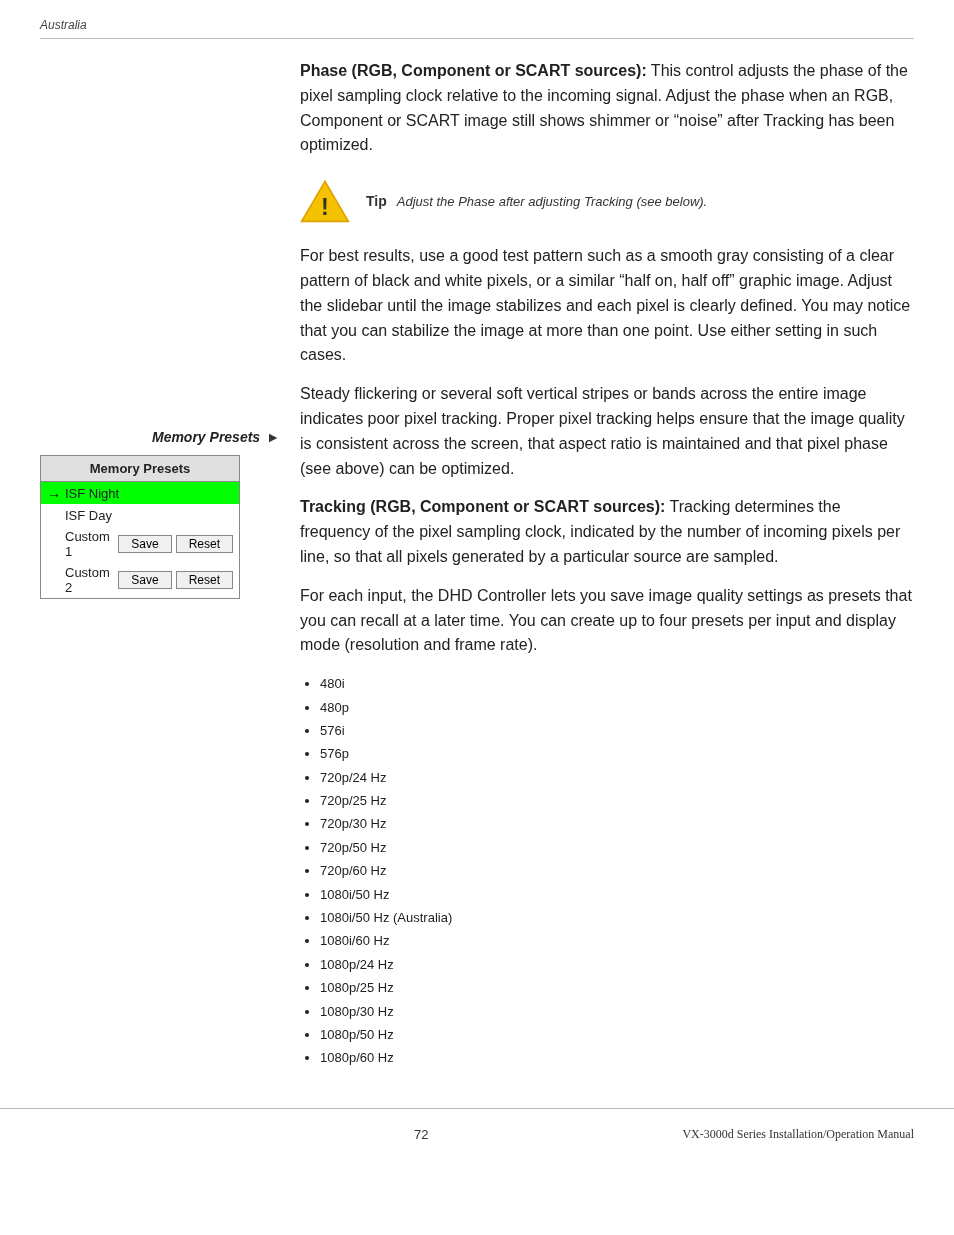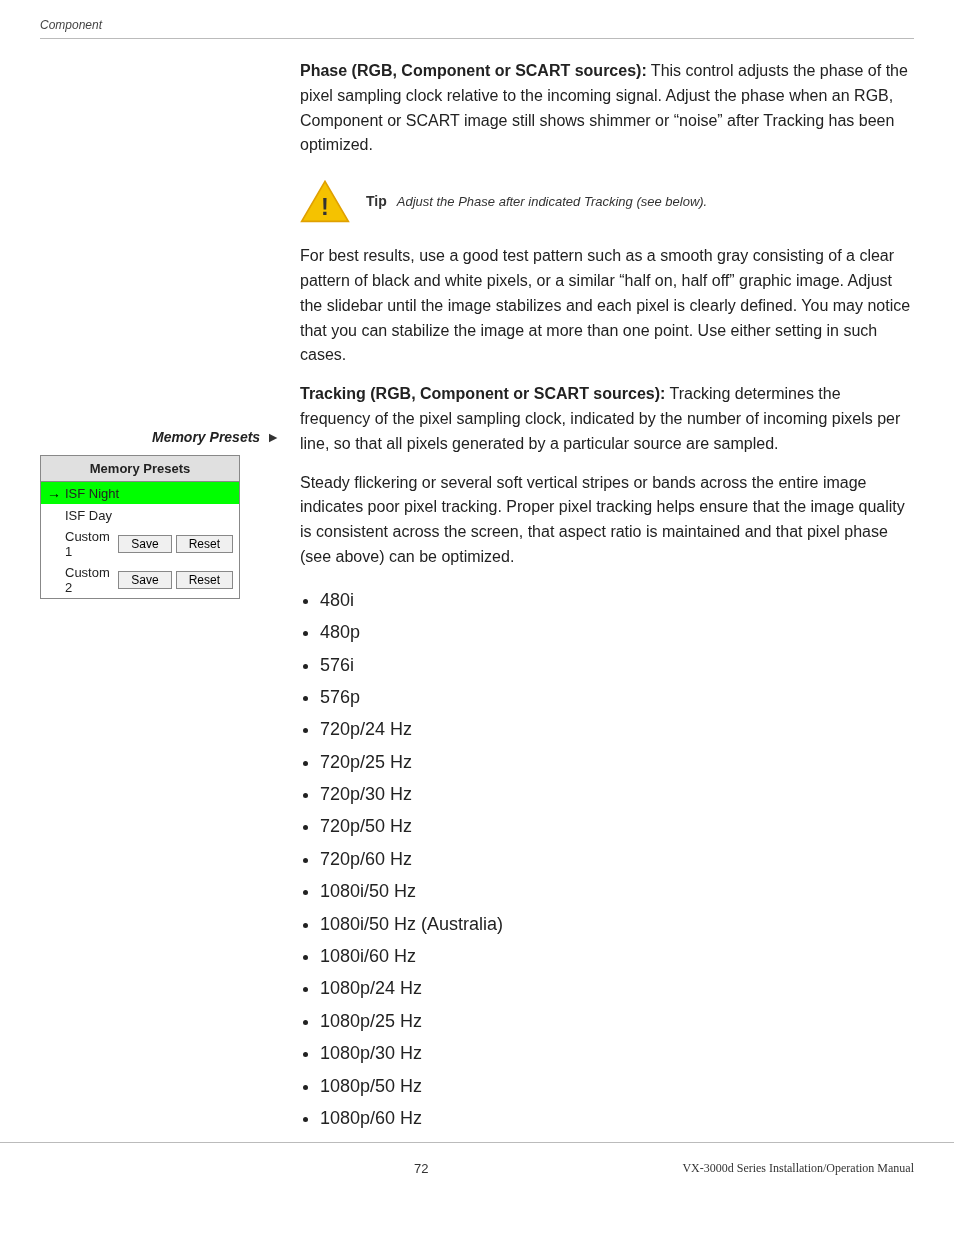--- a/index.html
+++ b/index.html
@@ -68,21 +68,21 @@
       margin-right: 10px;
     }
     .tip-text {
       font-style: italic;
       font-size: 13px;
       color: #333;
     }
     .bullet-list {
       margin: 8px 0 8px 20px;
       line-height: 1.8;
-      font-size: 18px;
+      font-size: 13px;
     }
     .bullet-list li {
       list-style: disc;
     }
     .memory-presets-heading {
       font-weight: bold;
       font-style: italic;
       font-size: 14px;
       text-align: right;
       margin-bottom: 10px;
@@ -137,20 +137,21 @@
       padding: 1px 12px;
       cursor: pointer;
       font-family: Arial, sans-serif;
     }
     .footer-area {
       display: flex;
       justify-content: space-between;
       align-items: center;
       padding: 18px 40px 14px 40px;
       border-top: 1px solid #bbb;
+      margin-top: 30px;
     }
     .footer-page {
       font-size: 13px;
       color: #333;
       flex: 1;
       text-align: center;
     }
     .footer-right {
       font-size: 12px;
       color: #333;
@@ -160,21 +161,21 @@
     .footer-left {
       font-size: 12px;
       color: #333;
       min-width: 120px;
     }
   </style>
 </head>
 <body>
 
 <div class="page">
-  <div class="top-label">Component</div>
+  <div class="top-label">Australia</div>
   <hr class="top-rule">
 
   <div class="content-area">
 
     <div class="left-col">
       <div class="memory-presets-heading">
         <span>Memory Presets</span>
         <span class="arrow-right">►</span>
       </div>
 
@@ -213,31 +214,32 @@
         <span class="bold-lead">Phase (RGB, Component or SCART sources):</span><span> This control adjusts the phase of the pixel sampling clock relative to the incoming signal. Adjust the phase when an RGB, Component or SCART image still shows shimmer or “noise” after Tracking has been optimized.</span>
       </p>
 
       <div class="tip-box">
 
         <svg class="tip-icon" viewBox="0 0 60 55" xmlns="http://www.w3.org/2000/svg">
           <polygon points="30,4 58,52 2,52" fill="#f5c200" stroke="#e0a000" stroke-width="2"></polygon>
           <text x="30" y="44" text-anchor="middle" font-size="28" font-weight="bold" fill="#333">!</text>
         </svg>
         <span class="tip-label">Tip</span>
-        <span class="tip-text">Adjust the Phase after indicated Tracking (see below).</span>
+        <span class="tip-text">Adjust the Phase after adjusting Tracking (see below).</span>
       </div>
 
       <p class="section-para">For best results, use a good test pattern such as a smooth gray consisting of a clear pattern of black and white pixels, or a similar “half on, half off” graphic image. Adjust the slidebar until the image stabilizes and each pixel is clearly defined. You may notice that you can stabilize the image at more than one point. Use either setting in such cases.</p>
+
+      <p class="section-para">Steady flickering or several soft vertical stripes or bands across the entire image indicates poor pixel tracking. Proper pixel tracking helps ensure that the image quality is consistent across the screen, that aspect ratio is maintained and that pixel phase (see above) can be optimized.</p>
 
       <p class="section-para">
         <span class="bold-lead">Tracking (RGB, Component or SCART sources):</span><span> Tracking determines the frequency of the pixel sampling clock, indicated by the number of incoming pixels per line, so that all pixels generated by a particular source are sampled.</span>
       </p>
 
-      <p class="section-para">Steady flickering or several soft vertical stripes or bands across the entire image indicates poor pixel tracking. Proper pixel tracking helps ensure that the image quality is consistent across the screen, that aspect ratio is maintained and that pixel phase (see above) can be optimized.</p>
-
+      <p class="section-para">For each input, the DHD Controller lets you save image quality settings as presets that you can recall at a later time. You can create up to four presets per input and display mode (resolution and frame rate).</p>
 
 
       <ul class="bullet-list">
         <li>480i</li>
         <li>480p</li>
         <li>576i</li>
         <li>576p</li>
         <li>720p/24 Hz</li>
         <li>720p/25 Hz</li>
         <li>720p/30 Hz</li>

